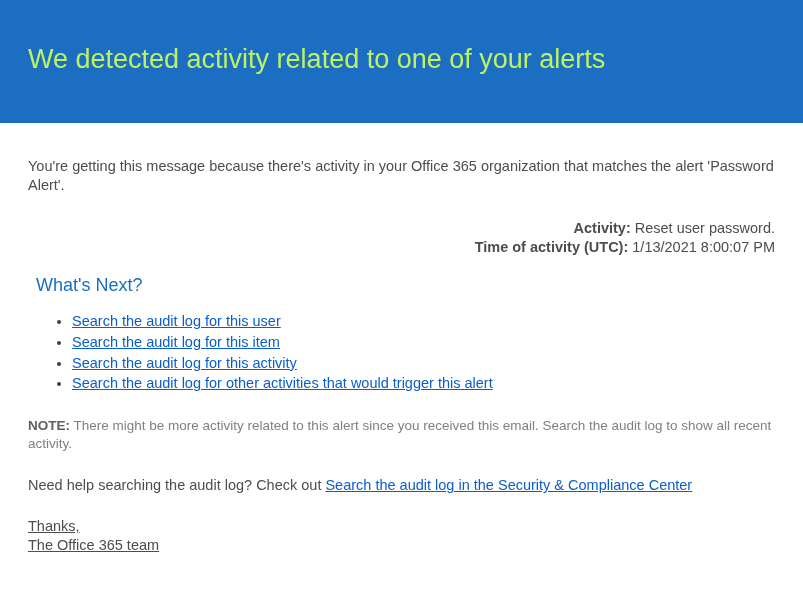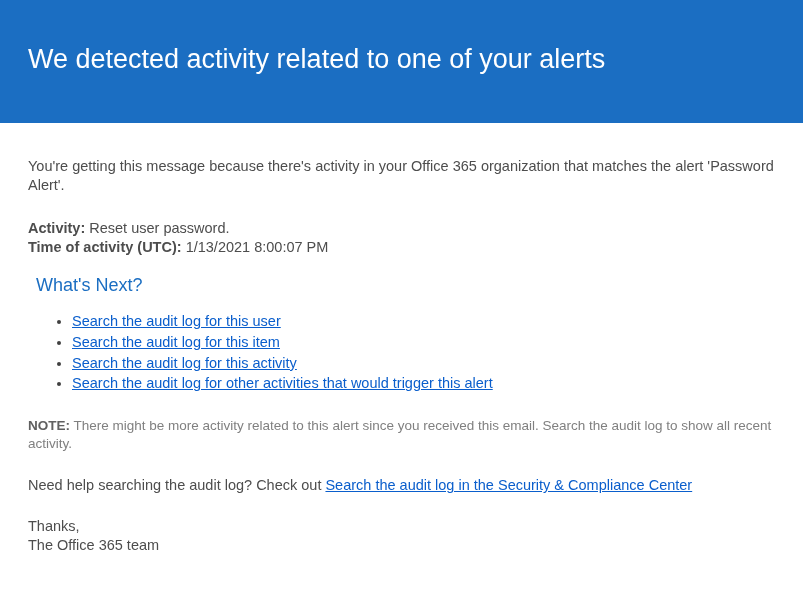--- a/index.html
+++ b/index.html
@@ -7,35 +7,35 @@
     padding: 0;
     font-family: "Segoe UI", Arial, sans-serif;
     background: #ffffff;
     color: #323232;
     font-size: 14.5px;
     line-height: 1.3;
     width: 803px;
   }
   .header {
     background: #1b6ec2;
-    color: #ffffff;
+    color: #bef264;
     padding: 42px 44px 46px 28px;
     margin: 0 0 6px 0;
   }
   .header h1 {
     margin: 0;
     font-weight: 400;
     font-size: 27px;
   }
   .body {
     padding: 28px 28px 36px 28px;
     color: #4d4d4d;
   }
   .body p.intro { margin: 0 0 24px 0; }
-  .details { margin: 0 0 18px 0; }
+  .details { margin: 0 0 18px 0; text-align: right; }
   .details .row { }
   .details .label { font-weight: 700; color:#4d4d4d;}
   .link {
     color: #0a5ecc;
     text-decoration: underline;
     cursor: pointer;
   }
   .item-redact {
     display:inline-block;
     vertical-align:middle;
@@ -56,21 +56,21 @@
     padding-left: 44px;
   }
   ul.actions li { margin: 0 0 2px 0; color:#404040;}
   .note {
     color: #808080;
     font-size: 13.5px;
     margin: 0 0 24px 0;
   }
   .note b { color:#606060; }
   .help { margin: 0 0 22px 0; }
-  .signoff { margin:0; }
+  .signoff { margin:0;text-decoration:underline; }
 </style>
 </head>
 <body>
 
 <div class="header">
   <h1>We detected activity related to one of your alerts</h1>
 </div>
 
 <div class="body">
 

